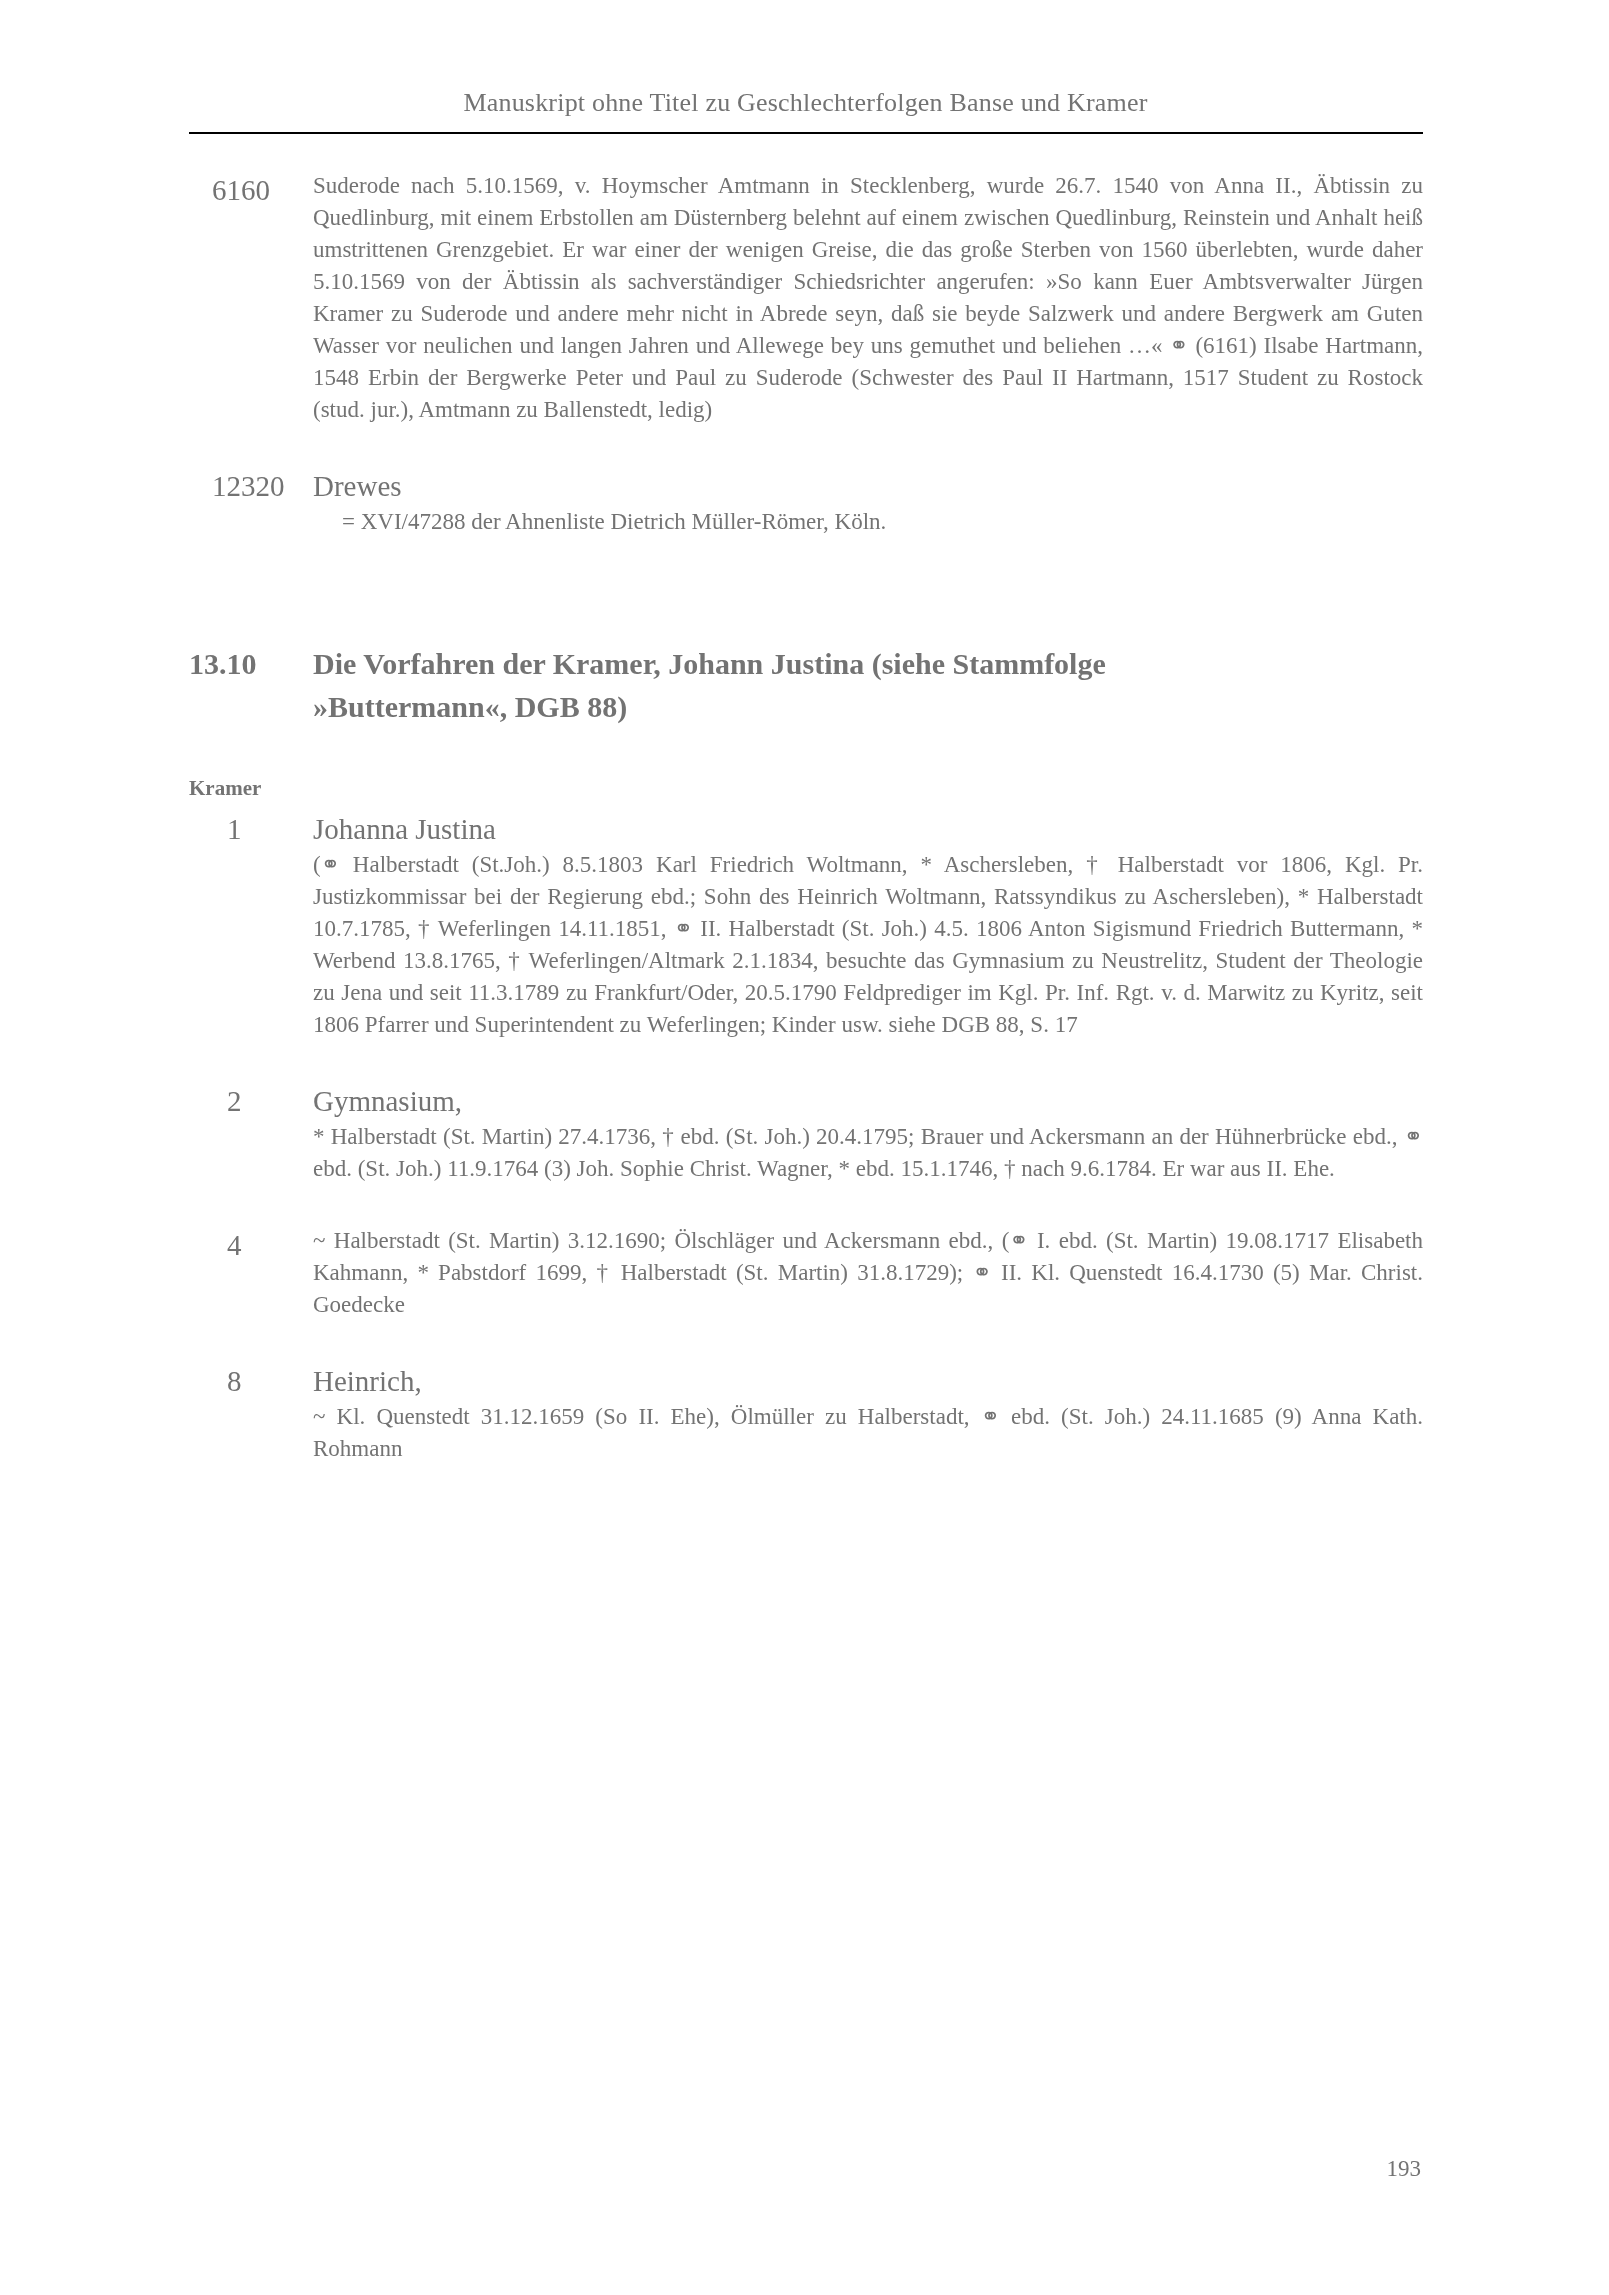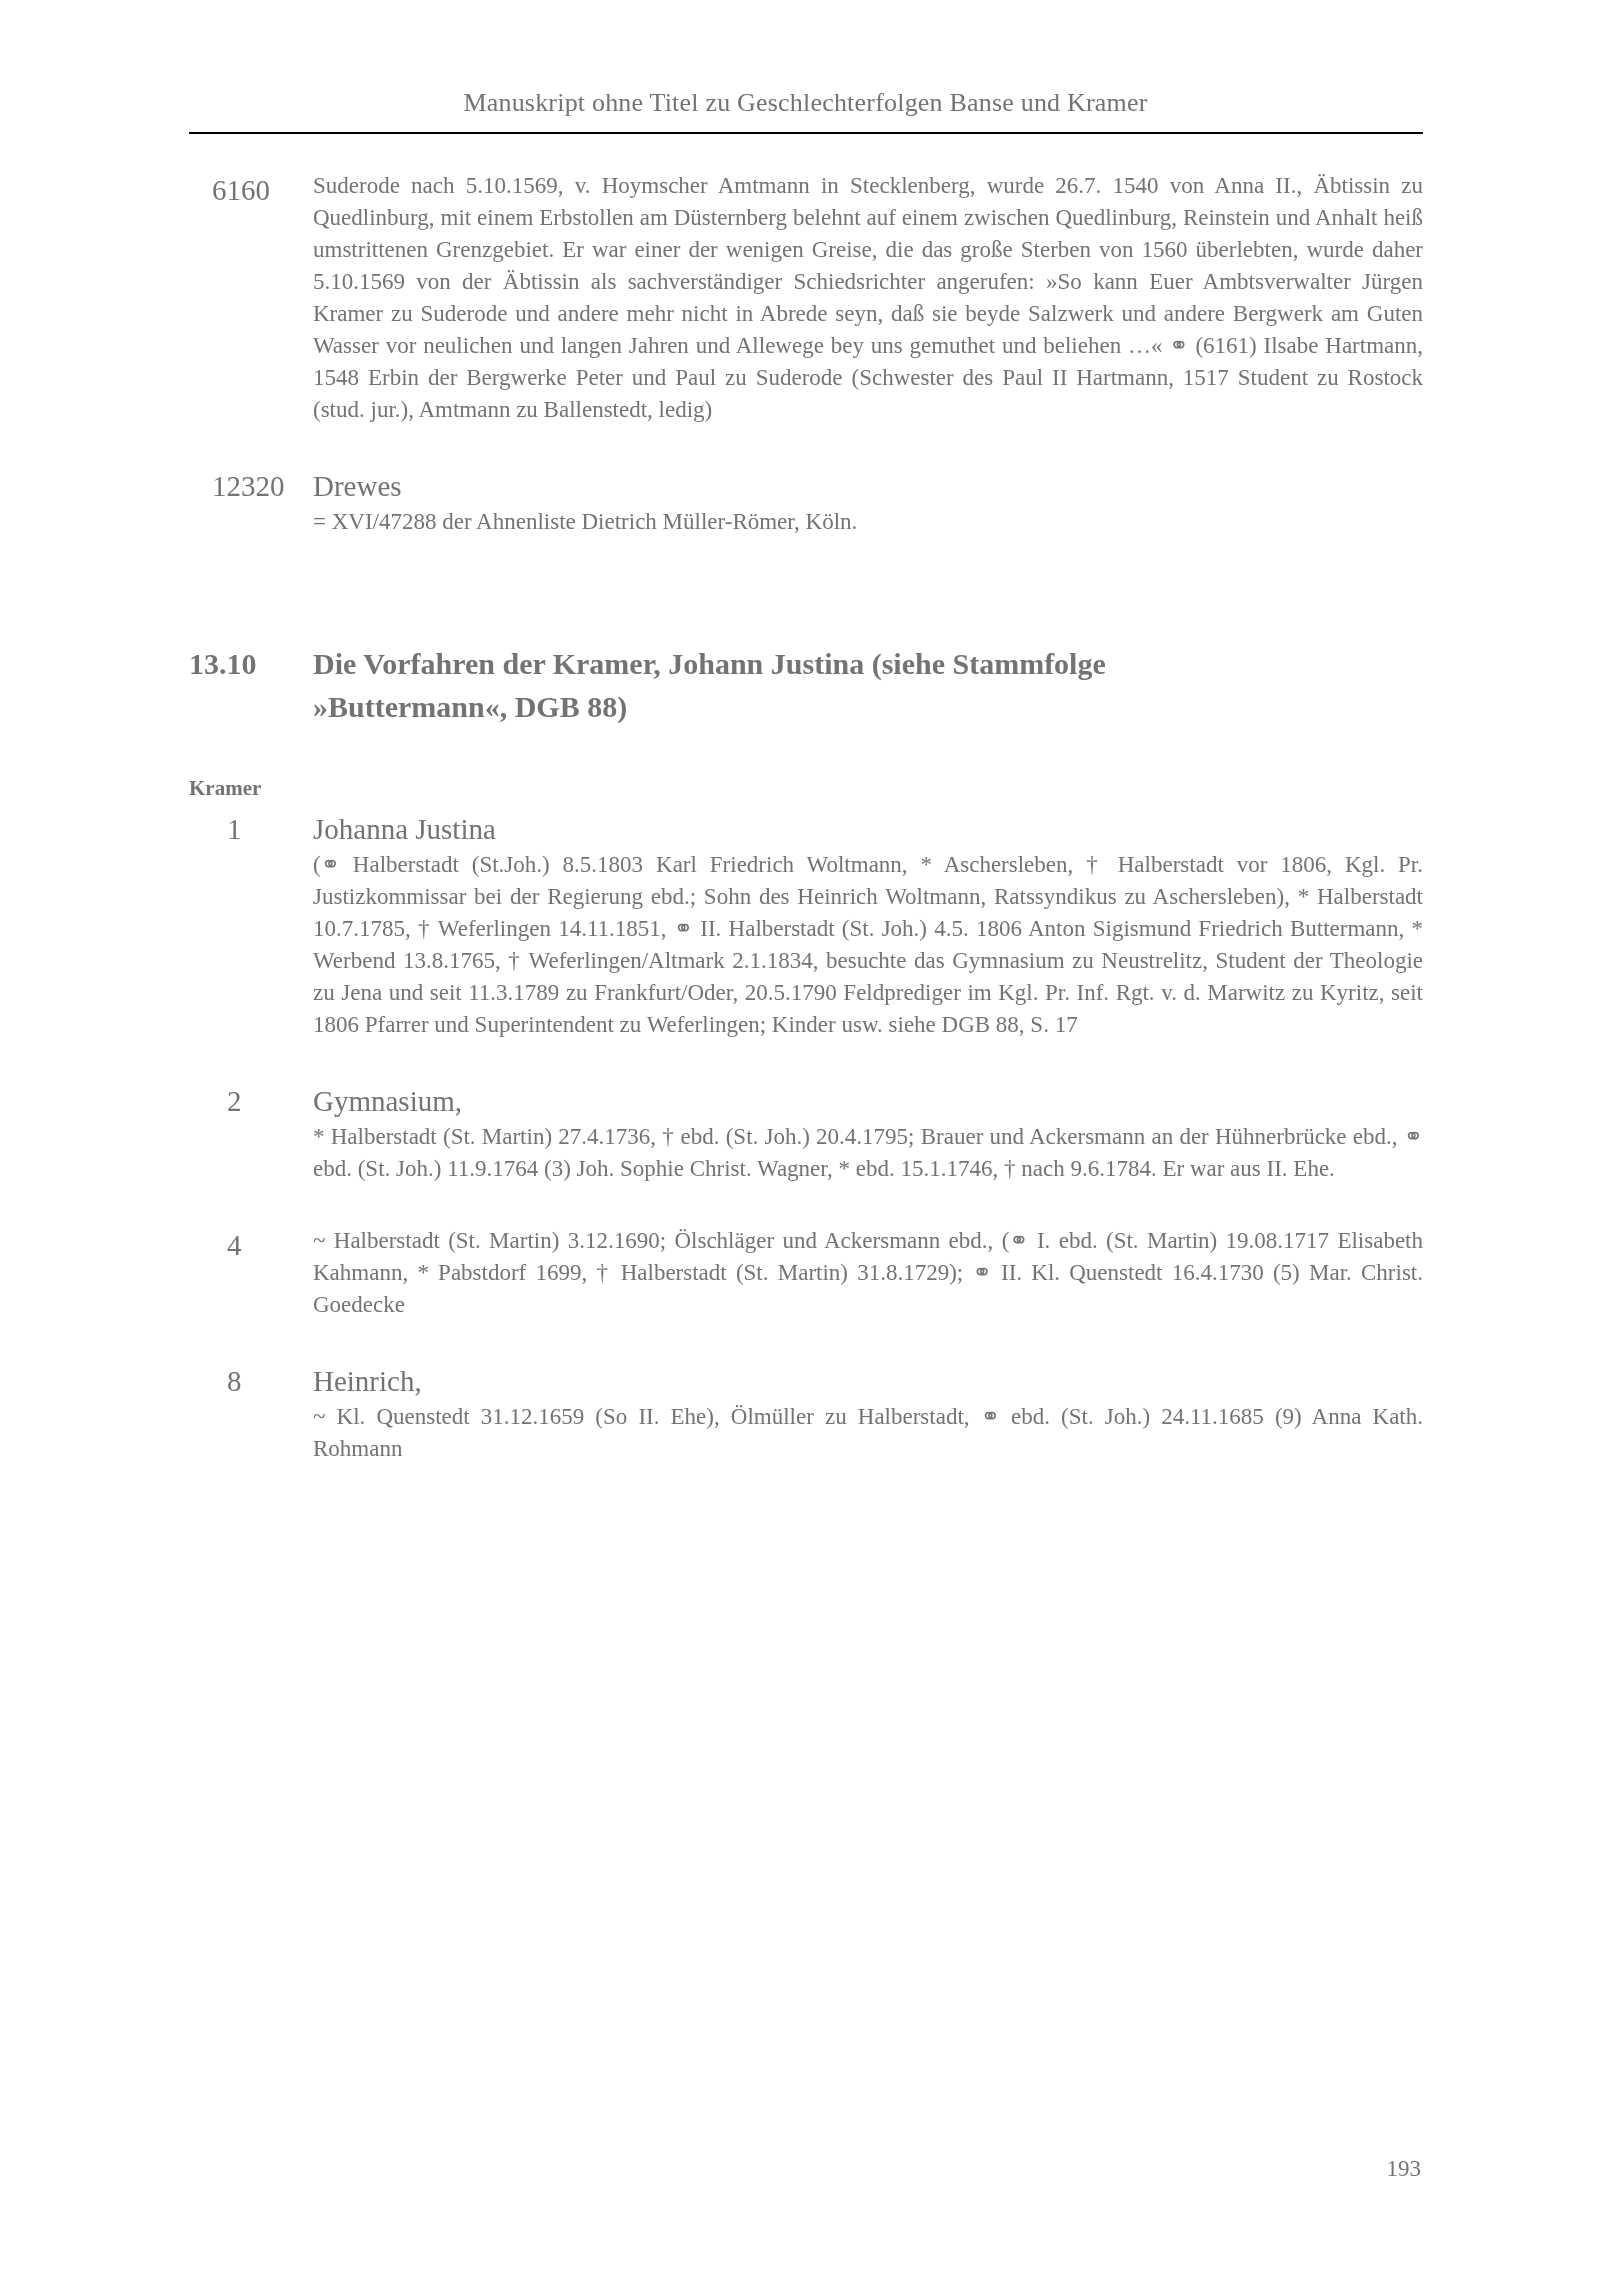--- a/index.html
+++ b/index.html
@@ -71,20 +71,21 @@
   }
   .entry-body {
     font-size: 23px;
     line-height: 32px;
     text-align: justify;
     text-justify: inter-word;
     hyphens: manual;
   }
   .entry-body.last-free {
     text-align: left;
+    margin-left: 29px;
   }
 
   .gap-sm { height: 25px; }
   .gap-md { height: 40px; }
   .gap-lg { height: 79px; }
 
   
   .section-heading {
     position: relative;
     font-weight: bold;

